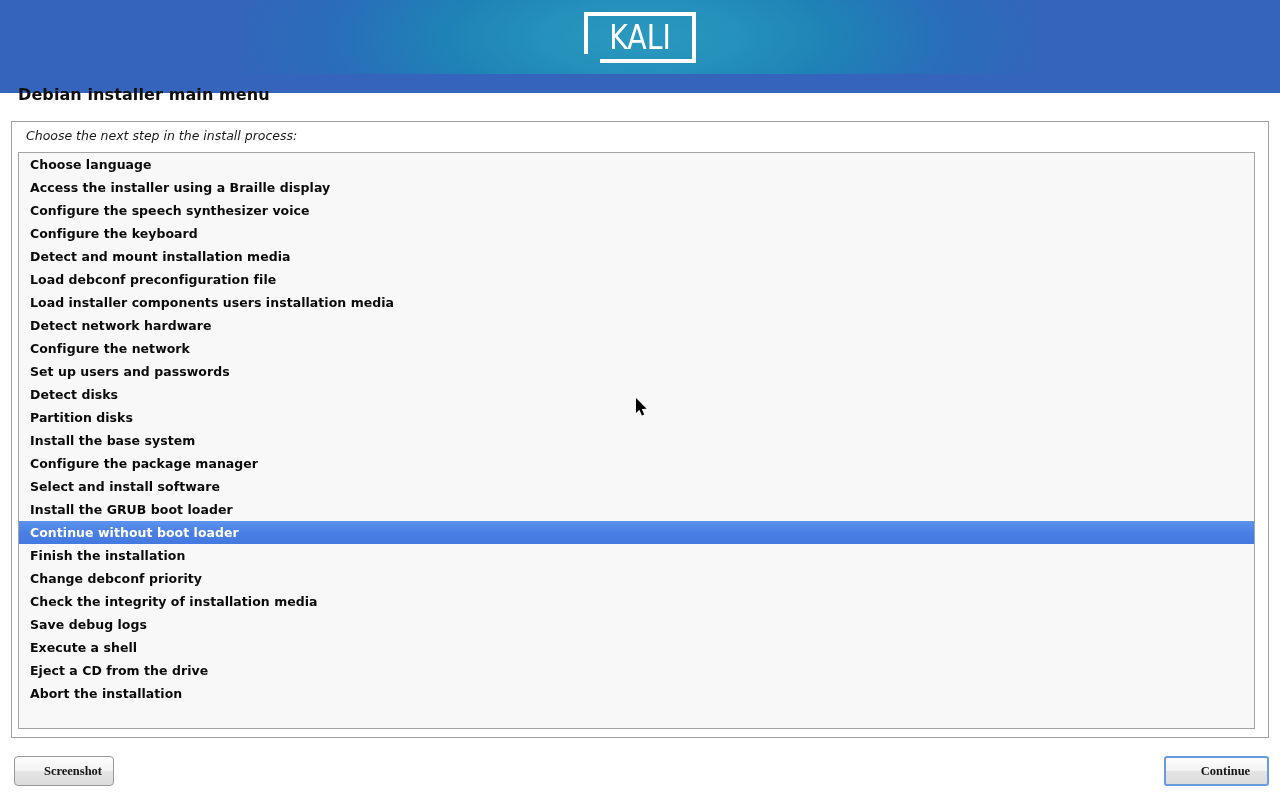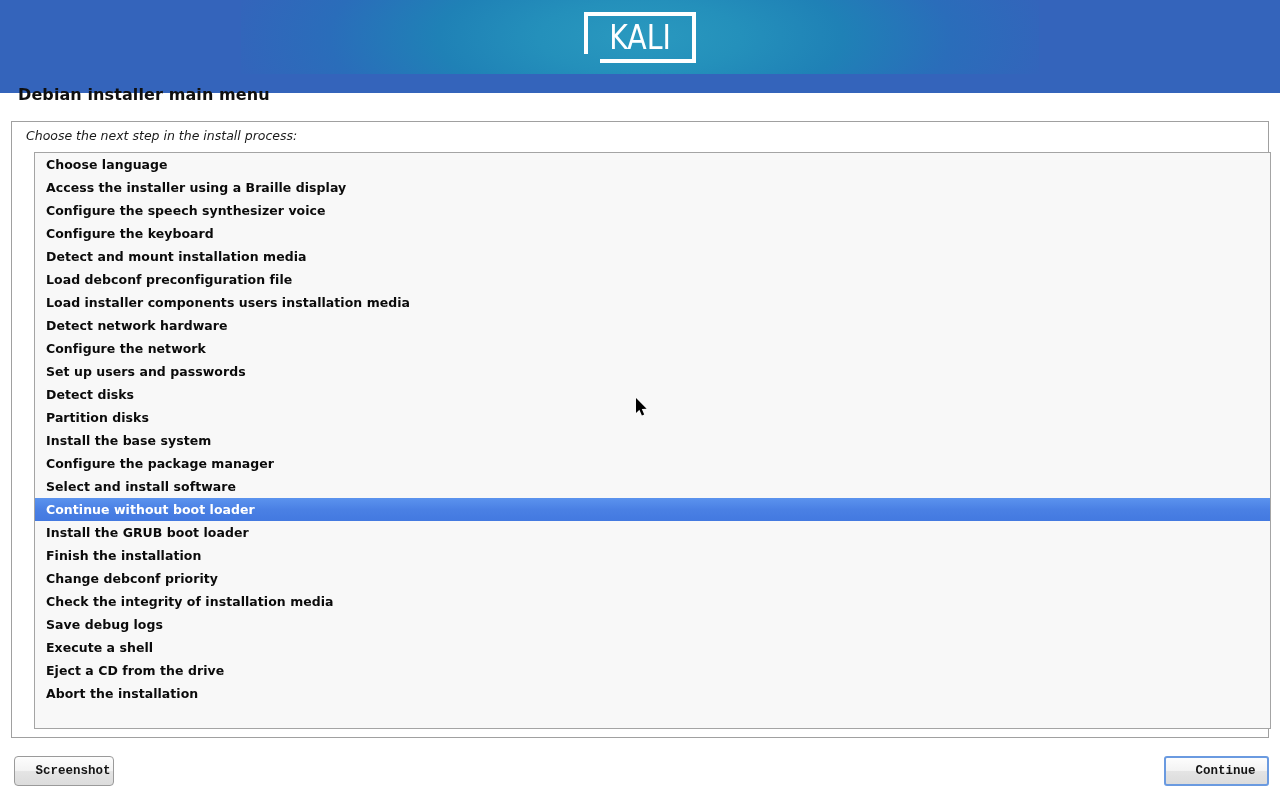--- a/index.html
+++ b/index.html
@@ -100,21 +100,21 @@
     left: 14px;
     top: 6px;
     font-size: 12.5px;
     font-style: italic;
     color: #1a1a1a;
   }
 
   
   .listbox {
     position: absolute;
-    left: 22px;
+    left: 6px;
     top: 30px;
     width: 1237px;
     height: 577px;
     border: 1px solid #a4a4a4;
     background: #f8f8f8;
     overflow: hidden;
   }
   .list-row {
     height: 23px;
     line-height: 23px;
@@ -130,21 +130,21 @@
     color: #ffffff;
   }
 
   
   .btn {
     position: absolute;
     height: 30px;
     border: 1px solid #9a9a9a;
     border-radius: 4px;
     background: linear-gradient(to bottom, #fdfdfd 0%, #f3f3f3 48%, #e4e4e4 52%, #dcdcdc 100%);
-    font-family: Liberation Mono, monospace;
+    font-family: Liberation Serif, serif;
     font-size: 12.5px;
     font-weight: bold;
     color: #141414;
     cursor: default;
     display: flex;
     align-items: center;
     justify-content: center;
     padding-left: 18px;
   }
   .btn-screenshot {
@@ -201,22 +201,22 @@
       <div class="list-row">Load debconf preconfiguration file</div>
       <div class="list-row">Load installer components users installation media</div>
       <div class="list-row">Detect network hardware</div>
       <div class="list-row">Configure the network</div>
       <div class="list-row">Set up users and passwords</div>
       <div class="list-row">Detect disks</div>
       <div class="list-row">Partition disks</div>
       <div class="list-row">Install the base system</div>
       <div class="list-row">Configure the package manager</div>
       <div class="list-row">Select and install software</div>
+      <div class="list-row">Install the GRUB boot loader</div>
       <div class="list-row selected">Continue without boot loader</div>
-      <div class="list-row">Install the GRUB boot loader</div>
       <div class="list-row">Finish the installation</div>
       <div class="list-row">Change debconf priority</div>
       <div class="list-row">Check the integrity of installation media</div>
       <div class="list-row">Save debug logs</div>
       <div class="list-row">Execute a shell</div>
       <div class="list-row">Eject a CD from the drive</div>
       <div class="list-row">Abort the installation</div>
     </div>
 </div>
 

